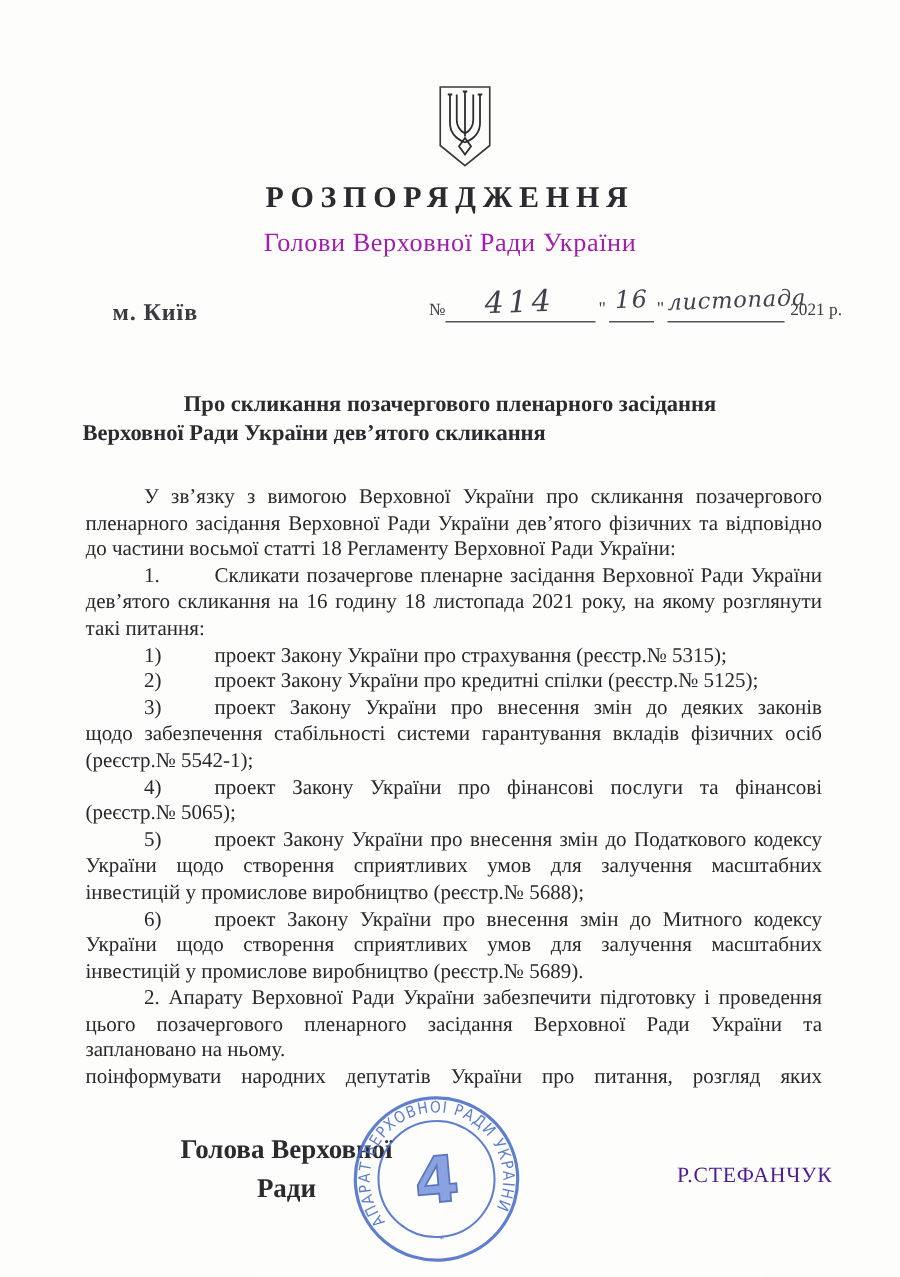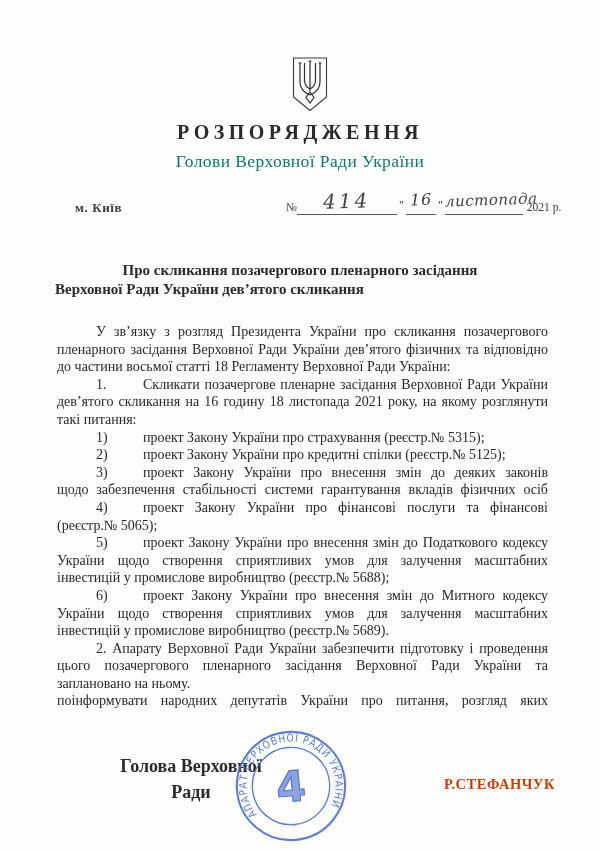--- a/index.html
+++ b/index.html
@@ -8,23 +8,23 @@
     background:#fdfdfb;
     font-family:"Liberation Serif", serif;
     color:#26262a;
   }
   
   .emblem{position:absolute;left:291px;top:56px;width:38px;height:57px;}
   
   .doc-type{position:absolute;top:121px;left:0;width:100%;text-align:center;
     font-size:20px;font-weight:bold;letter-spacing:4.5px;color:#2b2b2f;}
   .issuer{position:absolute;top:151px;left:0;width:100%;text-align:center;
-    font-size:17.5px;letter-spacing:.4px;color:#0f766e;}
+    font-size:17.5px;letter-spacing:.4px;color:#a21caf;}
   
-  .place{position:absolute;left:75px;top:200px;font-size:13px;font-weight:bold;
+  .place{position:absolute;left:75px;top:200px;font-size:16px;font-weight:bold;
     letter-spacing:.6px;color:#3a3a40;}
   .numline{position:absolute;left:286px;top:190px;display:flex;align-items:flex-end;}
   .numline .lbl{font-size:11.5px;color:#3a3a40;padding-bottom:2px;}
   .blank{display:inline-block;border-bottom:1px solid #55555a;height:24px;
     text-align:center;position:relative;}
   .blank.b-number{width:100px;}
   .blank.b-day{width:30px;}
   .blank.b-month{width:78px;}
   .hand{font-family:"DejaVu Serif", serif;font-style:italic;color:#41424b;
     display:inline-block;transform:rotate(-2deg);}
@@ -42,22 +42,22 @@
     font-size:14px;line-height:17.6px;color:#28282c;}
   .para{position:relative;}
   .para .marker{position:absolute;left:39px;top:0;}
   .line{text-align:justify;text-align-last:justify;height:17.6px;overflow:hidden;}
   .line.last{text-align-last:left;}
   .line.indent{text-indent:39px;}
   .line.with-marker{text-indent:86px;}
   
   .sig-left{position:absolute;top:753px;left:105px;width:172px;text-align:center;
     font-weight:bold;font-size:18px;line-height:26px;color:#2b2b2f;}
-  .sig-name{position:absolute;top:776px;right:45px;font-weight:bold;
-    font-size:14.5px;letter-spacing:.5px;color:#c2410c;}
+  .sig-name{position:absolute;top:776px;right:45px;font-weight:normal;
+    font-size:14.5px;letter-spacing:.5px;color:#4c1d95;}
   
   .stamp{position:absolute;left:233px;top:728px;width:116px;height:116px;
     transform:rotate(-5deg);opacity:.88;}
 </style>
 </head>
 <body>
 
 <div class="page">
 
   <div class="emblem">
@@ -89,21 +89,21 @@
     <span class="year">2021 р.</span>
   </div>
 
   <div class="subject">
       <div class="line">Про скликання позачергового пленарного засідання</div>
       <div class="line last">Верховної Ради України дев’ятого скликання</div>
     </div>
 
   <div class="body-text">
       <div class="para">
-        <div class="line indent">У зв’язку з розгляд Президента України про скликання позачергового</div>
+        <div class="line indent">У зв’язку з вимогою Верховної України про скликання позачергового</div>
         <div class="line">пленарного засідання Верховної Ради України дев’ятого фізичних та відповідно</div>
         <div class="line last">до частини восьмої статті 18 Регламенту Верховної Ради України:</div>
       </div>
       <div class="para">
         <span class="marker">1.</span>
         <div class="line with-marker">Скликати позачергове пленарне засідання Верховної Ради України</div>
         <div class="line">дев’ятого скликання на 16 годину 18 листопада 2021 року, на якому розглянути</div>
         <div class="line last">такі питання:</div>
       </div>
       <div class="para">
@@ -111,20 +111,21 @@
         <div class="line with-marker last">проект Закону України про страхування (реєстр.№ 5315);</div>
       </div>
       <div class="para">
         <span class="marker">2)</span>
         <div class="line with-marker last">проект Закону України про кредитні спілки (реєстр.№ 5125);</div>
       </div>
       <div class="para">
         <span class="marker">3)</span>
         <div class="line with-marker">проект Закону України про внесення змін до деяких законів України</div>
         <div class="line">щодо забезпечення стабільності системи гарантування вкладів фізичних осіб</div>
+        <div class="line last">(реєстр.№ 5542-1);</div>
       </div>
       <div class="para">
         <span class="marker">4)</span>
         <div class="line with-marker">проект Закону України про фінансові послуги та фінансові компанії</div>
         <div class="line last">(реєстр.№ 5065);</div>
       </div>
       <div class="para">
         <span class="marker">5)</span>
         <div class="line with-marker">проект Закону України про внесення змін до Податкового кодексу</div>
         <div class="line">України щодо створення сприятливих умов для залучення масштабних</div>

